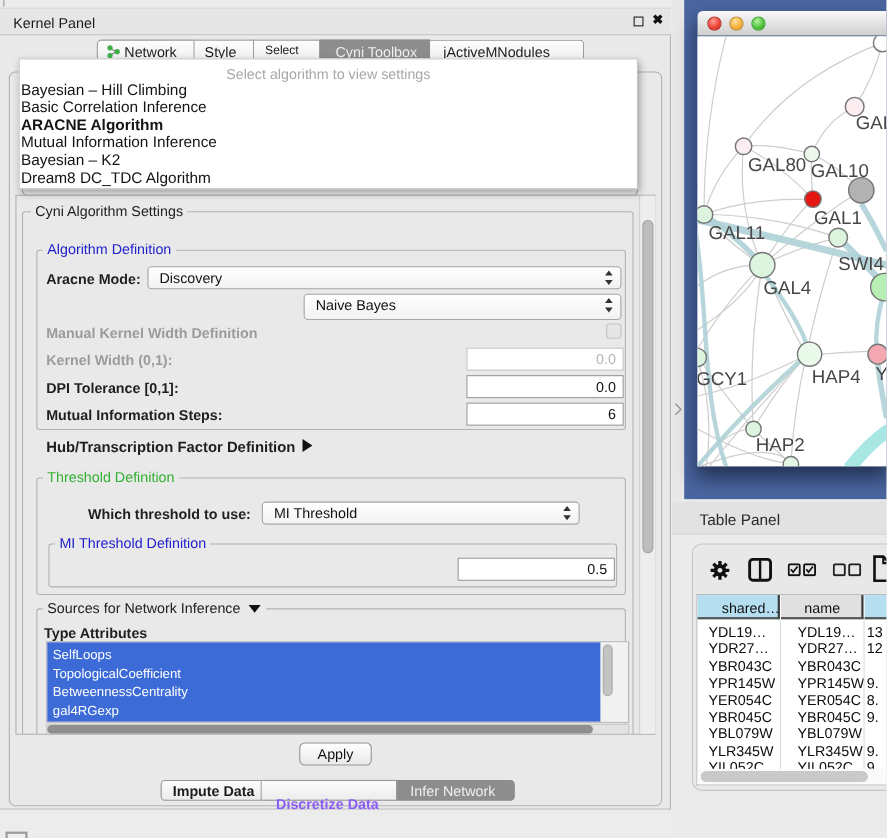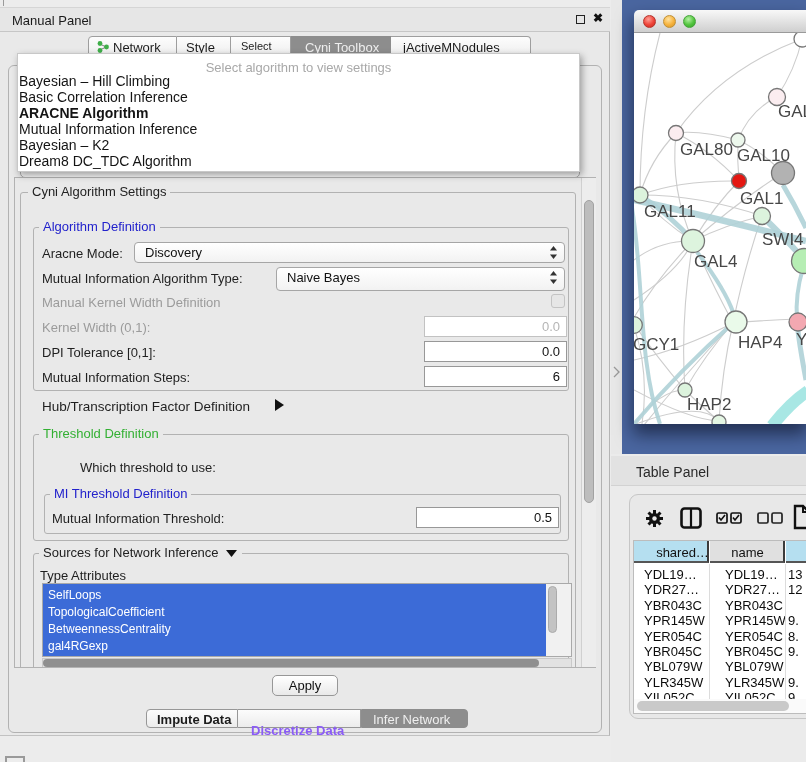--- a/index.html
+++ b/index.html
@@ -2,37 +2,37 @@
 <html><head>
 <meta charset="utf-8">
 <style>
 * { margin:0; padding:0; box-sizing:border-box; }
 html,body { width:806px; height:762px; overflow:hidden; }
 body { font-family:"Liberation Sans", sans-serif; background:#ececec; position:relative; }
 .abs { position:absolute; }
 .bold { font-weight:bold; }
 .fs { border:1px solid #b2b2b2; border-radius:3px; position:absolute; }
 .legend { position:absolute; background:#e9e9e9; padding:0 4px; font-size:13px; line-height:14px; white-space:nowrap; }
-.lbl { position:absolute; font-size:13px; font-weight:normal; color:#1f1f1f; white-space:nowrap; }
+.lbl { position:absolute; font-size:13px; font-weight:bold; color:#1f1f1f; white-space:nowrap; }
 .combo { position:absolute; background:linear-gradient(#ffffff,#f2f2f2); border:1px solid #a6a6a6; border-radius:4px; font-size:13px; color:#111; }
 .combo .txt { position:absolute; left:10px; top:2px; }
 .field { position:absolute; background:#fff; border:1px solid #989898; font-size:13px; color:#111; text-align:right; }
 .field .v { position:absolute; right:6px; top:2px; }
 .arr2 { position:absolute; right:6px; top:2px; width:9px; height:15px; }
 </style>
 </head>
 <body>
 
 <div class="abs" style="left:0; top:0; width:610px; height:736px; background:#e9e9e9; border-right:1px solid #b5b5b5; border-bottom:1px solid #c2c2c2;"></div>
 
 <div class="abs" style="left:0; top:0; width:610px; height:8px; background:#ececec; border-bottom:1px solid #d5d5d5;"></div>
 <div class="abs" style="left:3px; top:0; width:1px; height:6px; background:#9a9a9a;"></div>
 
 <div class="abs" style="left:0; top:8px; width:610px; height:24px; background:#e6e6e6; border-bottom:1px solid #c6c6c6;"></div>
-<div class="abs" style="left:12px; top:13px; font-size:13px; color:#1a1a1a;">Manual Panel</div>
+<div class="abs" style="left:12px; top:13px; font-size:13px; color:#1a1a1a;">Kernel Panel</div>
 <div class="abs" style="left:576px; top:15px; width:9px; height:9px; border:1.5px solid #222;"></div>
 <div class="abs" style="left:593px; top:11px; font-size:12px; font-weight:bold; color:#111;">✖</div>
 
 <div id="tabs">
   <div class="abs" style="left:88px; top:36px; width:89px; height:22px; background:linear-gradient(#fdfdfd,#ededed); border:1px solid #9e9e9e; border-radius:4px 0 0 0;"></div>
   <svg class="abs" style="left:97px; top:40px;" width="13" height="14" viewBox="0 0 13 14">
     <line x1="3" y1="4" x2="9" y2="7" stroke="#777" stroke-width="1"></line>
     <line x1="3" y1="10" x2="9" y2="7" stroke="#777" stroke-width="1"></line>
     <circle cx="3" cy="3.5" r="2.4" fill="#3fae49"></circle>
     <circle cx="3" cy="10.5" r="2.4" fill="#3fae49"></circle>
@@ -63,21 +63,20 @@
 
   <div class="lbl" style="left:27px; top:68px;">Aracne Mode:</div>
   <div class="combo" style="left:119px; top:64px; width:431px; height:21px;">
       <span class="txt">Discovery</span>
     <svg class="arr2" viewBox="0 0 9 15">
         <path d="M4.5 1 L8 5.5 L1 5.5 Z" fill="#333"></path>
         <path d="M4.5 14 L8 9.5 L1 9.5 Z" fill="#333"></path>
       </svg>
   </div>
 
-  <div class="lbl" style="left:27px; top:93px;">Mutual Information Algorithm Type:</div>
   <div class="combo" style="left:261px; top:89px; width:289px; height:24px;">
       <span class="txt">Naive Bayes</span>
     <svg class="arr2" viewBox="0 0 9 15">
         <path d="M4.5 1 L8 5.5 L1 5.5 Z" fill="#333"></path>
         <path d="M4.5 14 L8 9.5 L1 9.5 Z" fill="#333"></path>
       </svg>
   </div>
 
   <div class="lbl" style="left:27px; top:117px; color:#9b9b9b;">Manual Kernel Width Definition</div>
   <div class="abs" style="left:536px; top:116px; width:14px; height:14px; border:1px solid #c3c3c3; border-radius:3px; background:#e6e6e6;"></div>
@@ -99,25 +98,31 @@
 
   <div class="lbl" style="left:27px; top:221px; font-size:13.5px;">Hub/Transcription Factor Definition</div>
   <svg class="abs" style="left:258px; top:220px;" width="12" height="14" viewBox="0 0 12 14">
       <path d="M2 1 L11 7 L2 13 Z" fill="#111"></path>
     </svg>
 
   <div class="fs" style="left:18px; top:256px; width:536px; height:107px;"></div>
   <div class="legend" style="left:24px; top:249px; color:#33b033;">Threshold Definition</div>
 
   <div class="lbl" style="left:65px; top:282px;">Which threshold to use:</div>
+  <div class="combo" style="left:223px; top:278px; width:289px; height:21px;">
+      <span class="txt">MI Threshold</span>
+    <svg class="arr2" viewBox="0 0 9 15">
+        <path d="M4.5 1 L8 5.5 L1 5.5 Z" fill="#333"></path>
+        <path d="M4.5 14 L8 9.5 L1 9.5 Z" fill="#333"></path>
+      </svg>
+  </div>
 
   <div class="fs" style="left:29px; top:316px; width:517px; height:40px;"></div>
   <div class="legend" style="left:35px; top:309px; color:#2222cc;">MI Threshold Definition</div>
 
-  <div class="lbl" style="left:37px; top:333px;">Mutual Information Threshold:</div>
   <div class="field" style="left:401px; top:329px; width:143px; height:21px;">
       <span class="v">0.5</span>
     </div>
 
   <div class="fs" style="left:18px; top:375px; width:536px; height:160px;"></div>
   <div class="legend" style="left:24px; top:368px; color:#222;">Sources for Network Inference
     <svg width="13" height="9" viewBox="0 0 13 9" style="vertical-align:middle; margin-left:3px;">
         <path d="M1 1 L12 1 L6.5 8 Z" fill="#111"></path>
       </svg>
   </div>

